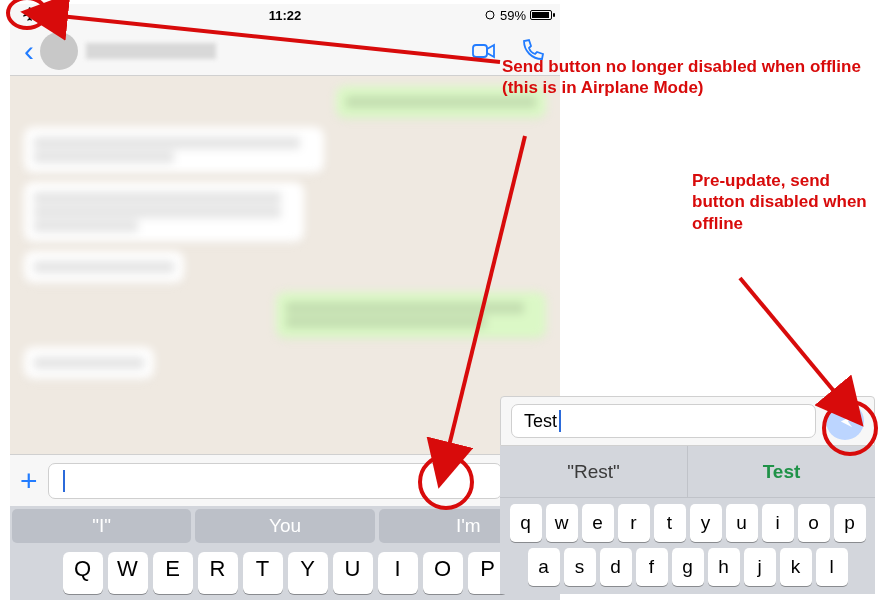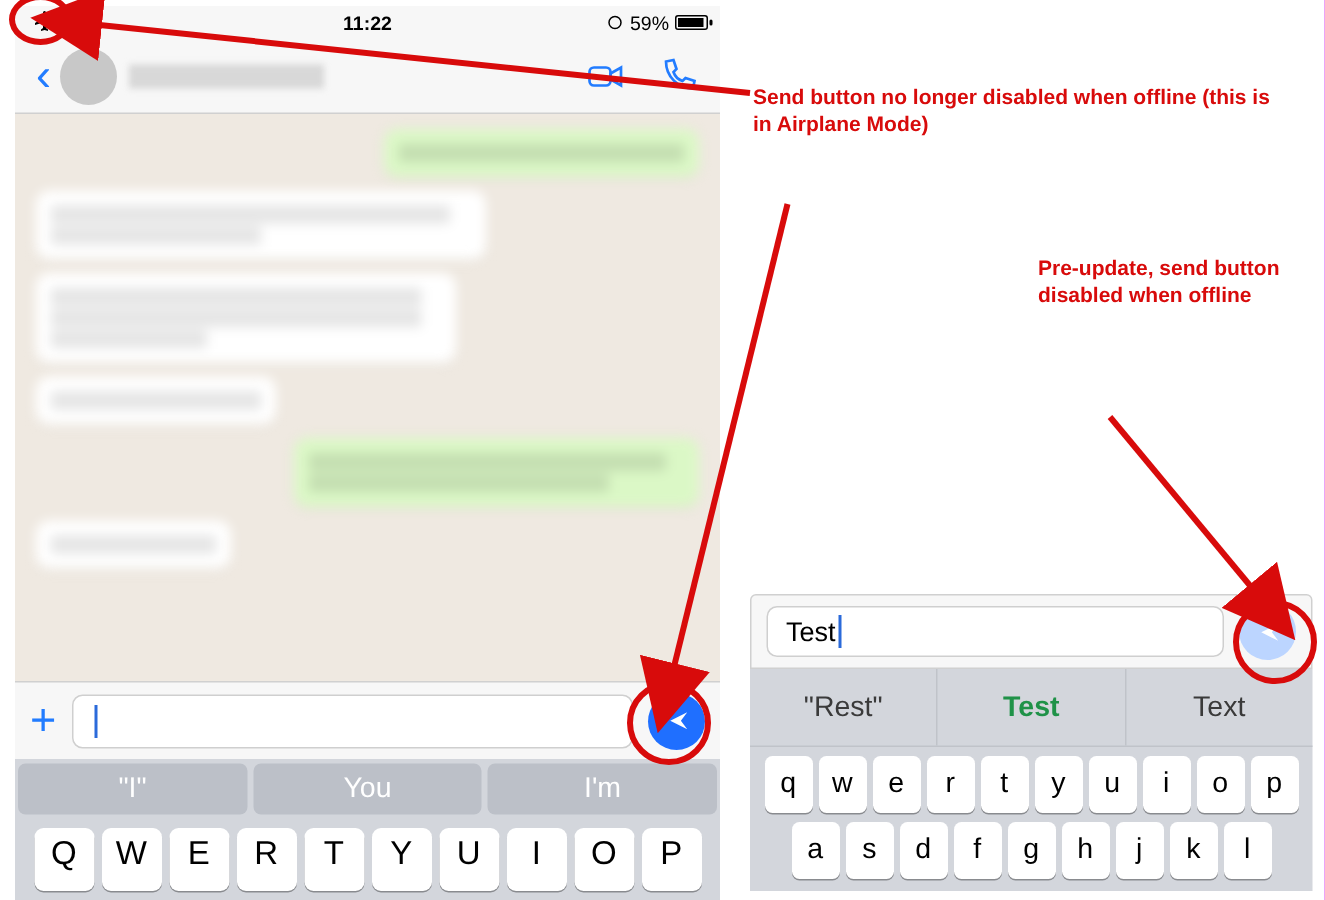--- a/index.html
+++ b/index.html
@@ -1,19 +1,19 @@
 <!DOCTYPE html>
 <html><head>
 <meta charset="utf-8">
 <style>
   * { box-sizing: border-box; margin:0; padding:0; font-family: -apple-system, Helvetica, Arial, sans-serif; }
   body { width:883px; height:600px; background:#fff; position:relative; overflow:hidden; }
 
   
-  .phone-left { position:absolute; left:10px; top:4px; width:470px; height:592px; background:#d946ef; }
+  .phone-left { position:absolute; left:10px; top:4px; width:550px; height:592px; background:#d946ef; }
   .status-bar { height:22px; background:#f7f7f7; display:flex; align-items:center; font-size:13px; color:#000; position:relative; }
   .status-airplane { margin-left:12px; }
   .status-time { position:absolute; left:50%; transform:translateX(-50%); font-weight:600; }
   .status-right { position:absolute; right:8px; display:flex; align-items:center; gap:4px; }
   .battery-icon { display:inline-block; width:22px; height:10px; border:1.2px solid #000; border-radius:2px; position:relative; }
   .battery-icon::after { content:""; position:absolute; right:-4px; top:2px; width:2px; height:4px; background:#000; border-radius:1px; }
   .battery-fill { position:absolute; left:1px; top:1px; bottom:1px; width:83%; background:#000; }
 
   .nav-bar { height:50px; background:#f7f7f7; border-bottom:1px solid #d0d0d0; display:flex; align-items:center; padding:0 14px; justify-content:space-between; }
   .nav-back { color:#227cff; font-size:30px; font-weight:300; }
@@ -50,21 +50,21 @@
   .kbd-right { background:#d3d6dc; }
   .suggest-row-r { height:52px; display:flex; border-bottom:1px solid #c0c3c9; }
   .suggest-cell-r { flex:1; display:flex; align-items:center; justify-content:center; color:#3a3a3a; font-size:19px; border-right:1px solid #c0c3c9; }
   .suggest-cell-r:last-child{border-right:none;}
   .suggest-cell-r.sel { color:#1f9248; font-weight:600; }
   .suggest-cell-r.q::before{content:'"';} .suggest-cell-r.q::after{content:'"';}
   .key-row-r { display:flex; justify-content:center; gap:4px; padding:6px 4px; }
   .key-r { height:38px; width:32px; background:#fff; border-radius:5px; box-shadow:0 1px 0 rgba(0,0,0,.35); display:flex; align-items:center; justify-content:center; font-size:19px; color:#000; }
 
   
-  .anno { position:absolute; color:#d80b0b; font-weight:700; font-size:14px; line-height:1.25; }
+  .anno { position:absolute; color:#d80b0b; font-weight:700; font-size:17px; line-height:1.25; }
   .circle { position:absolute; border:4px solid #d80b0b; border-radius:50%; background:transparent; }
   svg.arrow { position:absolute; overflow:visible; }
 </style>
 </head>
 <body>
 
 <div class="phone-left">
 
   <div class="status-bar">
     <span class="status-airplane">
@@ -172,21 +172,20 @@
     <div class="send-btn disabled">
       <svg viewBox="0 0 24 24">
           <path d="M4 12l16-8-6 8 6 8z"></path>
         </svg>
     </div>
   </div>
   <div class="kbd-right">
     <div class="suggest-row-r">
       <div class="suggest-cell-r q">Rest</div>
       <div class="suggest-cell-r sel">Test</div>
-      <div class="suggest-cell-r">Text</div>
     </div>
     <div class="key-row-r">
       <div class="key-r">q</div>
       <div class="key-r">w</div>
       <div class="key-r">e</div>
       <div class="key-r">r</div>
       <div class="key-r">t</div>
       <div class="key-r">y</div>
       <div class="key-r">u</div>
       <div class="key-r">i</div>

